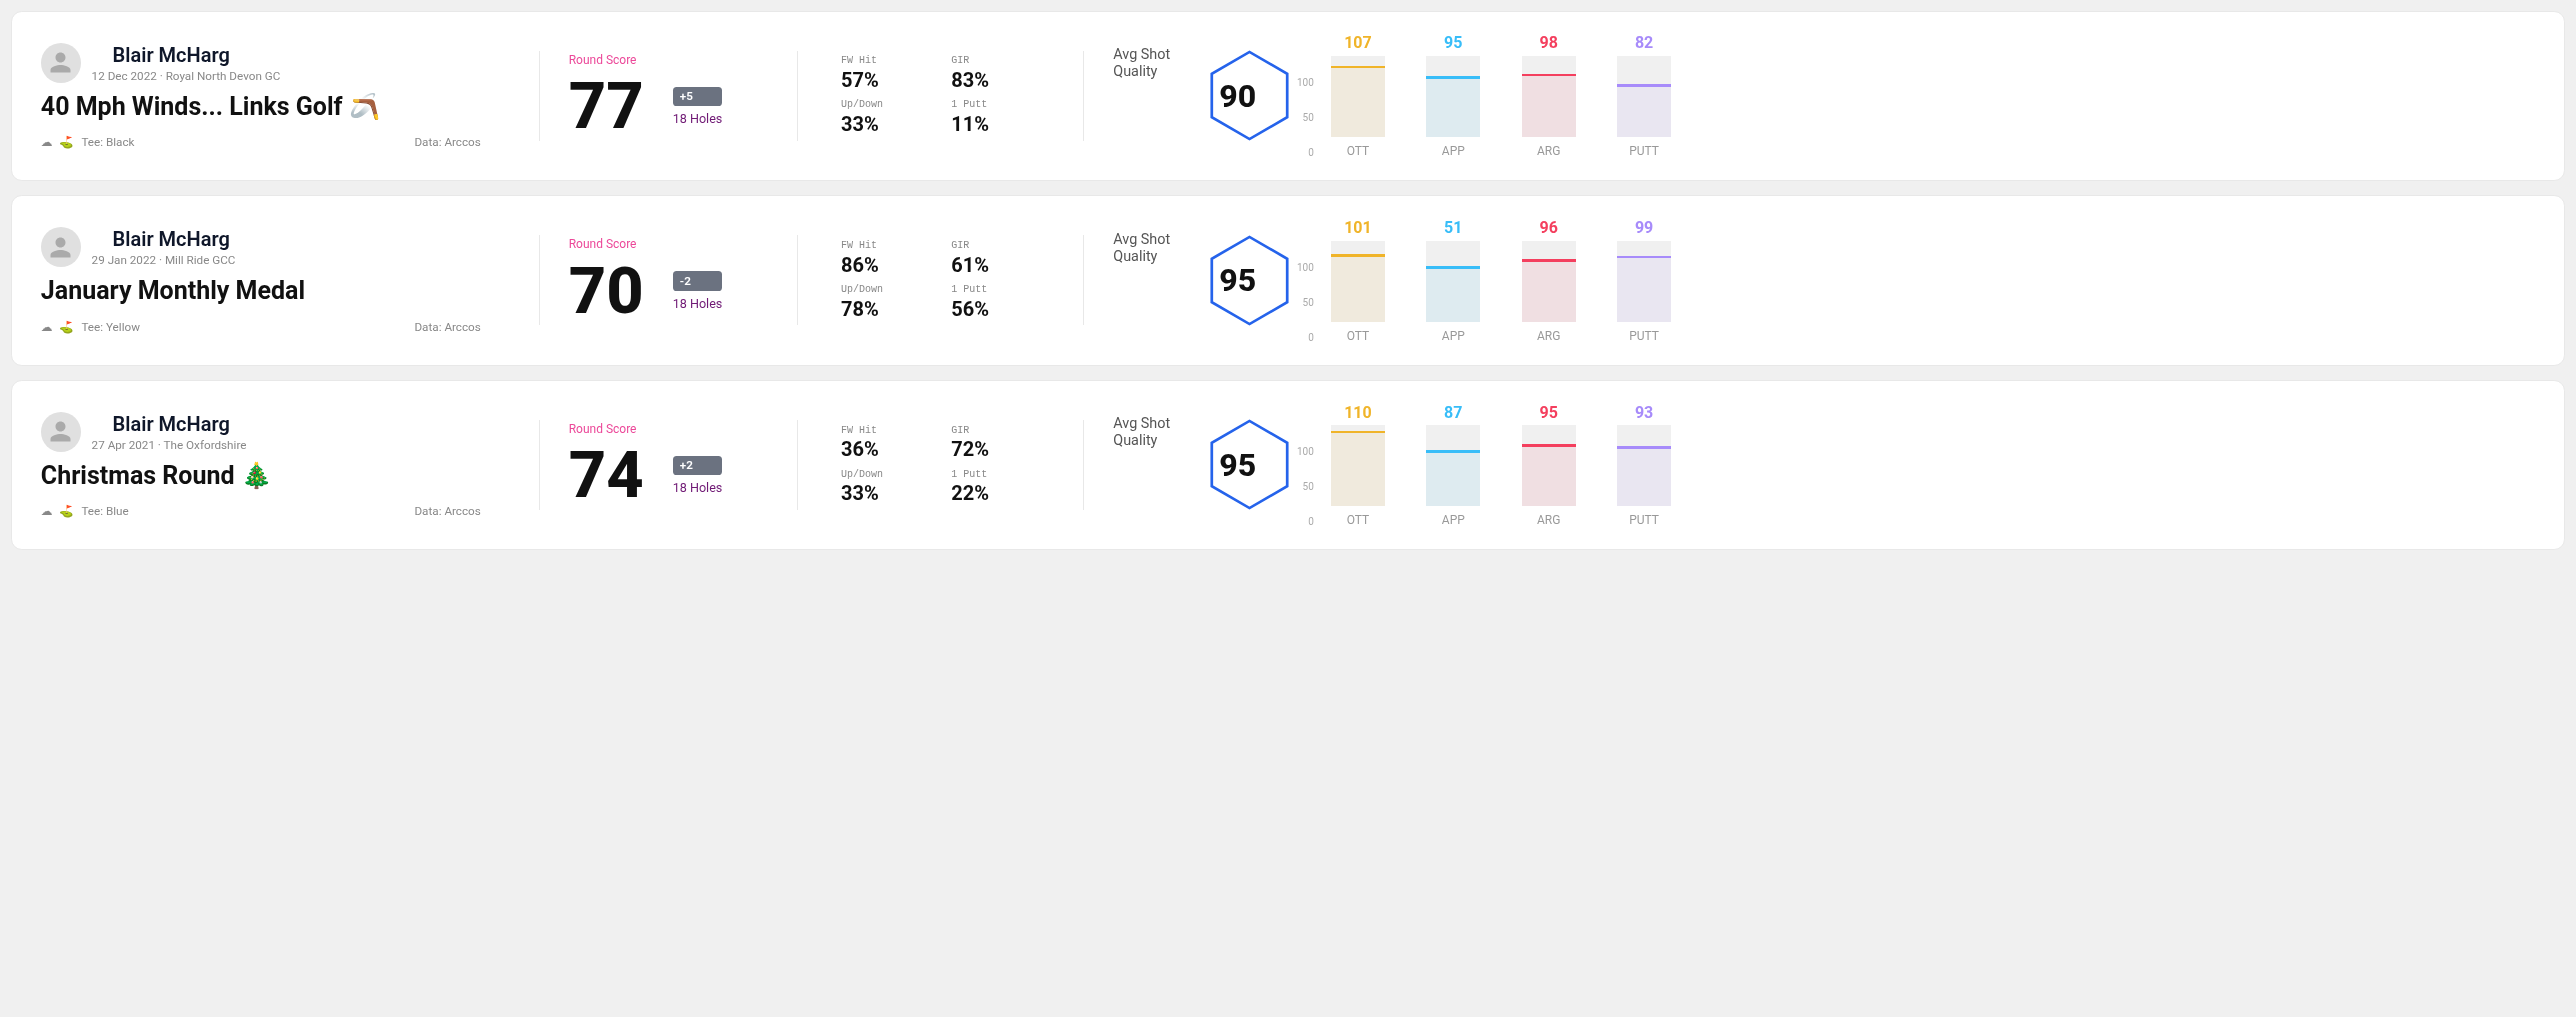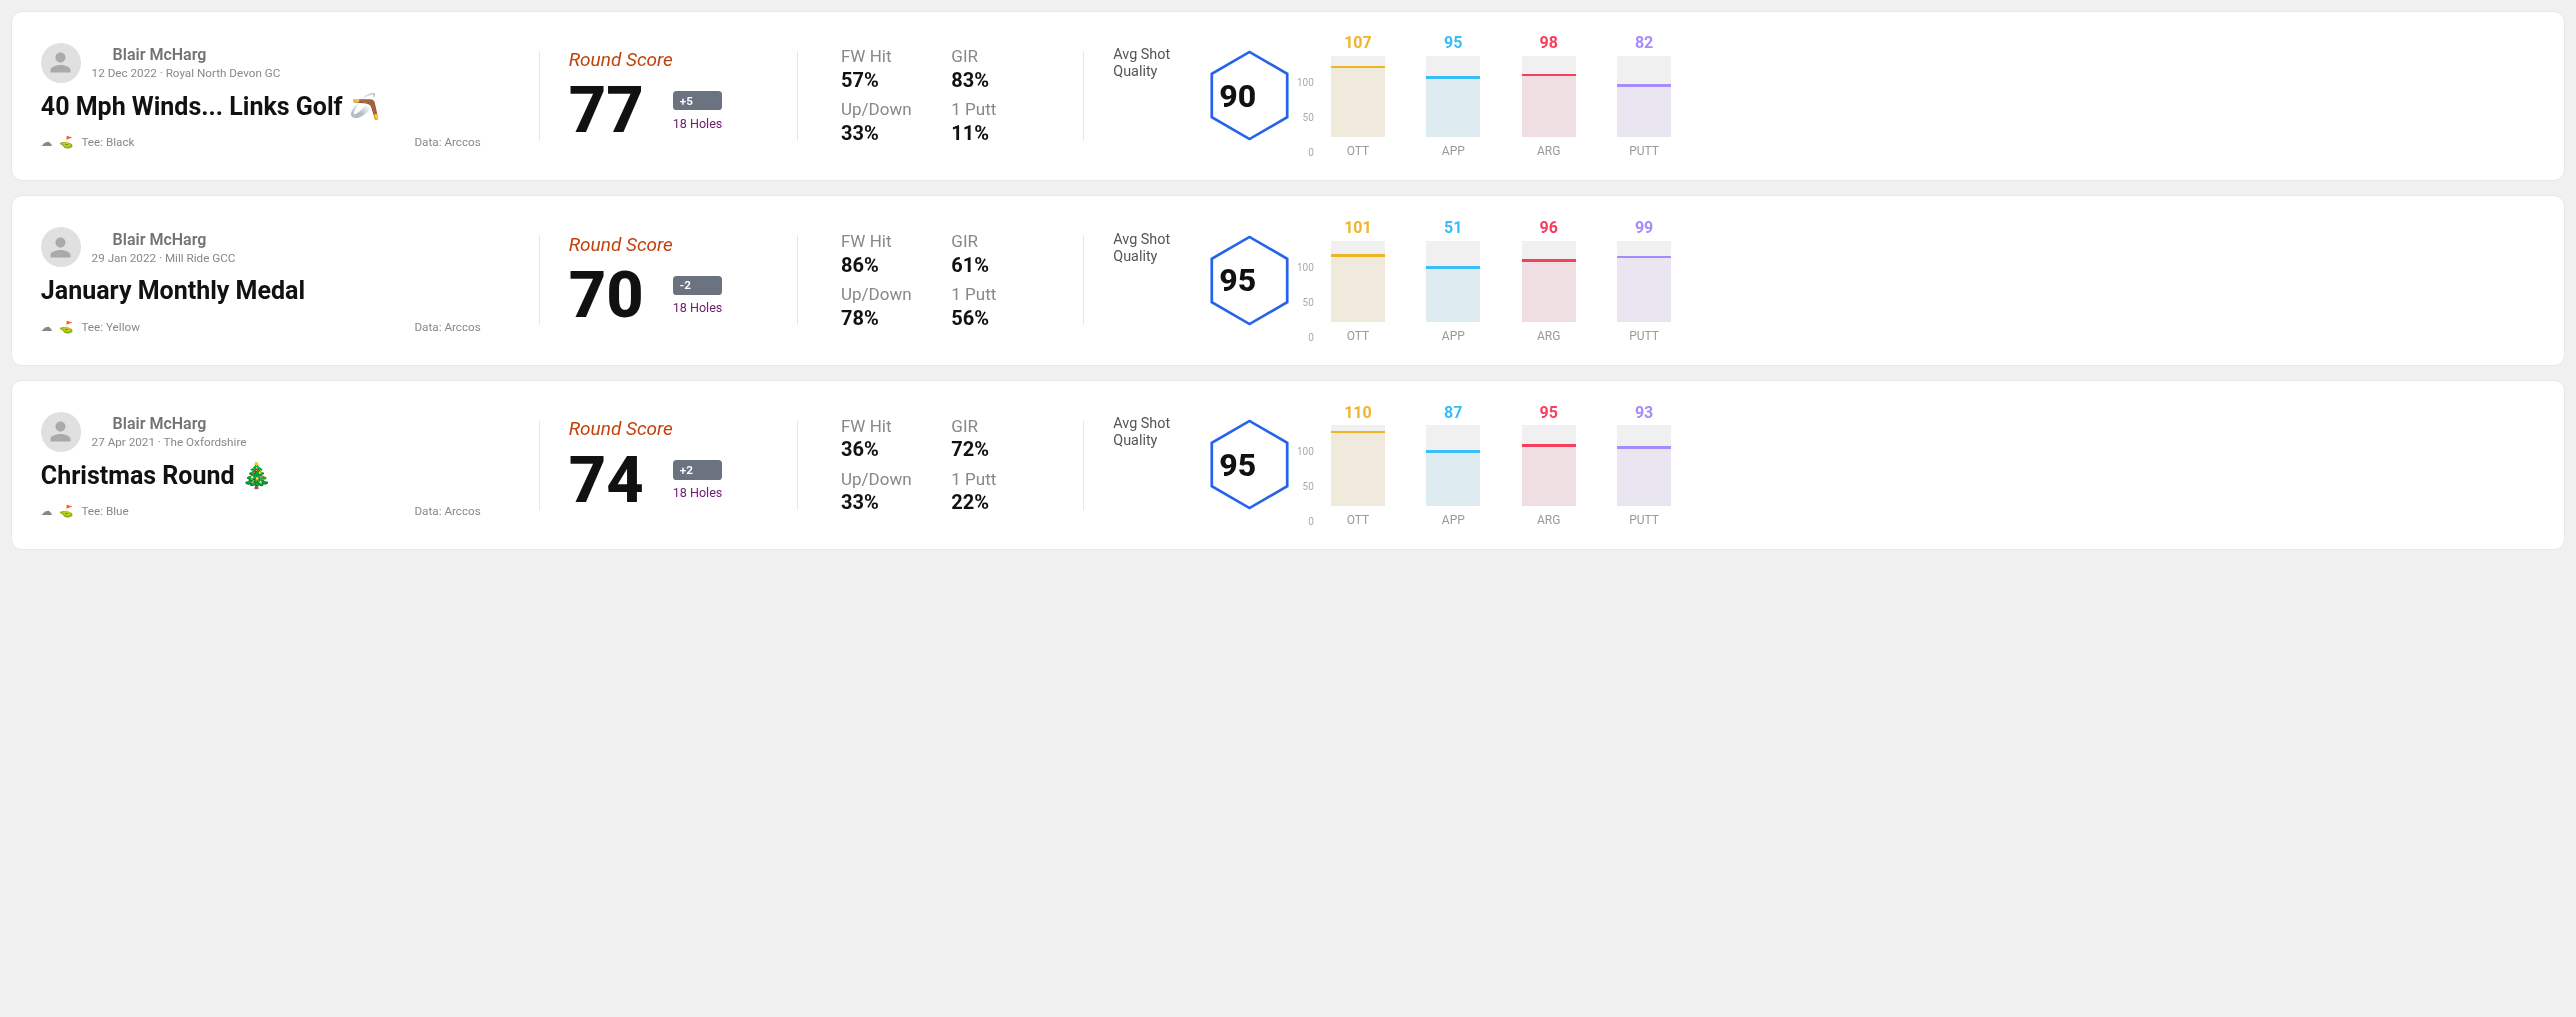--- a/index.html
+++ b/index.html
@@ -40,23 +40,23 @@
       align-items: center;
       justify-content: center;
       flex-shrink: 0;
     }
     .avatar svg {
       width: 25px;
       height: 25px;
       fill: #aaa;
     }
     .profile-info .name {
-      font-size: 16px;
+      font-size: 20px;
       font-weight: 600;
-      color: #737373;
+      color: #0f172a;
       padding-left: 21px;
     }
     .profile-info .date-course {
       font-size: 11.7px;
       color: #888;
       margin-top: 1.8px;
     }
     .round-title {
       font-size: 25px;
       font-weight: 700;
@@ -83,24 +83,23 @@
       height: 90px;
       background: #e8e8e8;
       margin: 0 29px;
       flex-shrink: 0;
     }
     .score-section {
       width: 199px;
       flex-shrink: 0;
     }
     .score-label {
-      font-size: 19px;
-      color: #c2410c;
+      font-size: 12px;
+      color: #ec4899;
       margin-bottom: 7.2px;
-      font-style: italic;
     }
     .score-row {
       display: flex;
       align-items: center;
       gap: 29px;
     }
     .score-number {
       font-size: 65px;
       font-weight: 800;
       color: #111;
@@ -129,23 +128,24 @@
       width: 199px;
       flex-shrink: 0;
       margin: 0 14.4px;
     }
     .stats-grid {
       display: grid;
       grid-template-columns: 1fr 1fr;
       gap: 7.2px 21.7px;
     }
     .stat-item .stat-label {
-      font-size: 17px;
+      font-size: 10px;
       color: #888;
       margin-bottom: 1.8px;
+      font-family: Liberation Mono, monospace;
     }
     .stat-item .stat-value {
       font-size: 20px;
       font-weight: 700;
       color: #111;
     }
     .quality-section {
       width: 162px;
       flex-shrink: 0;
       display: flex;

